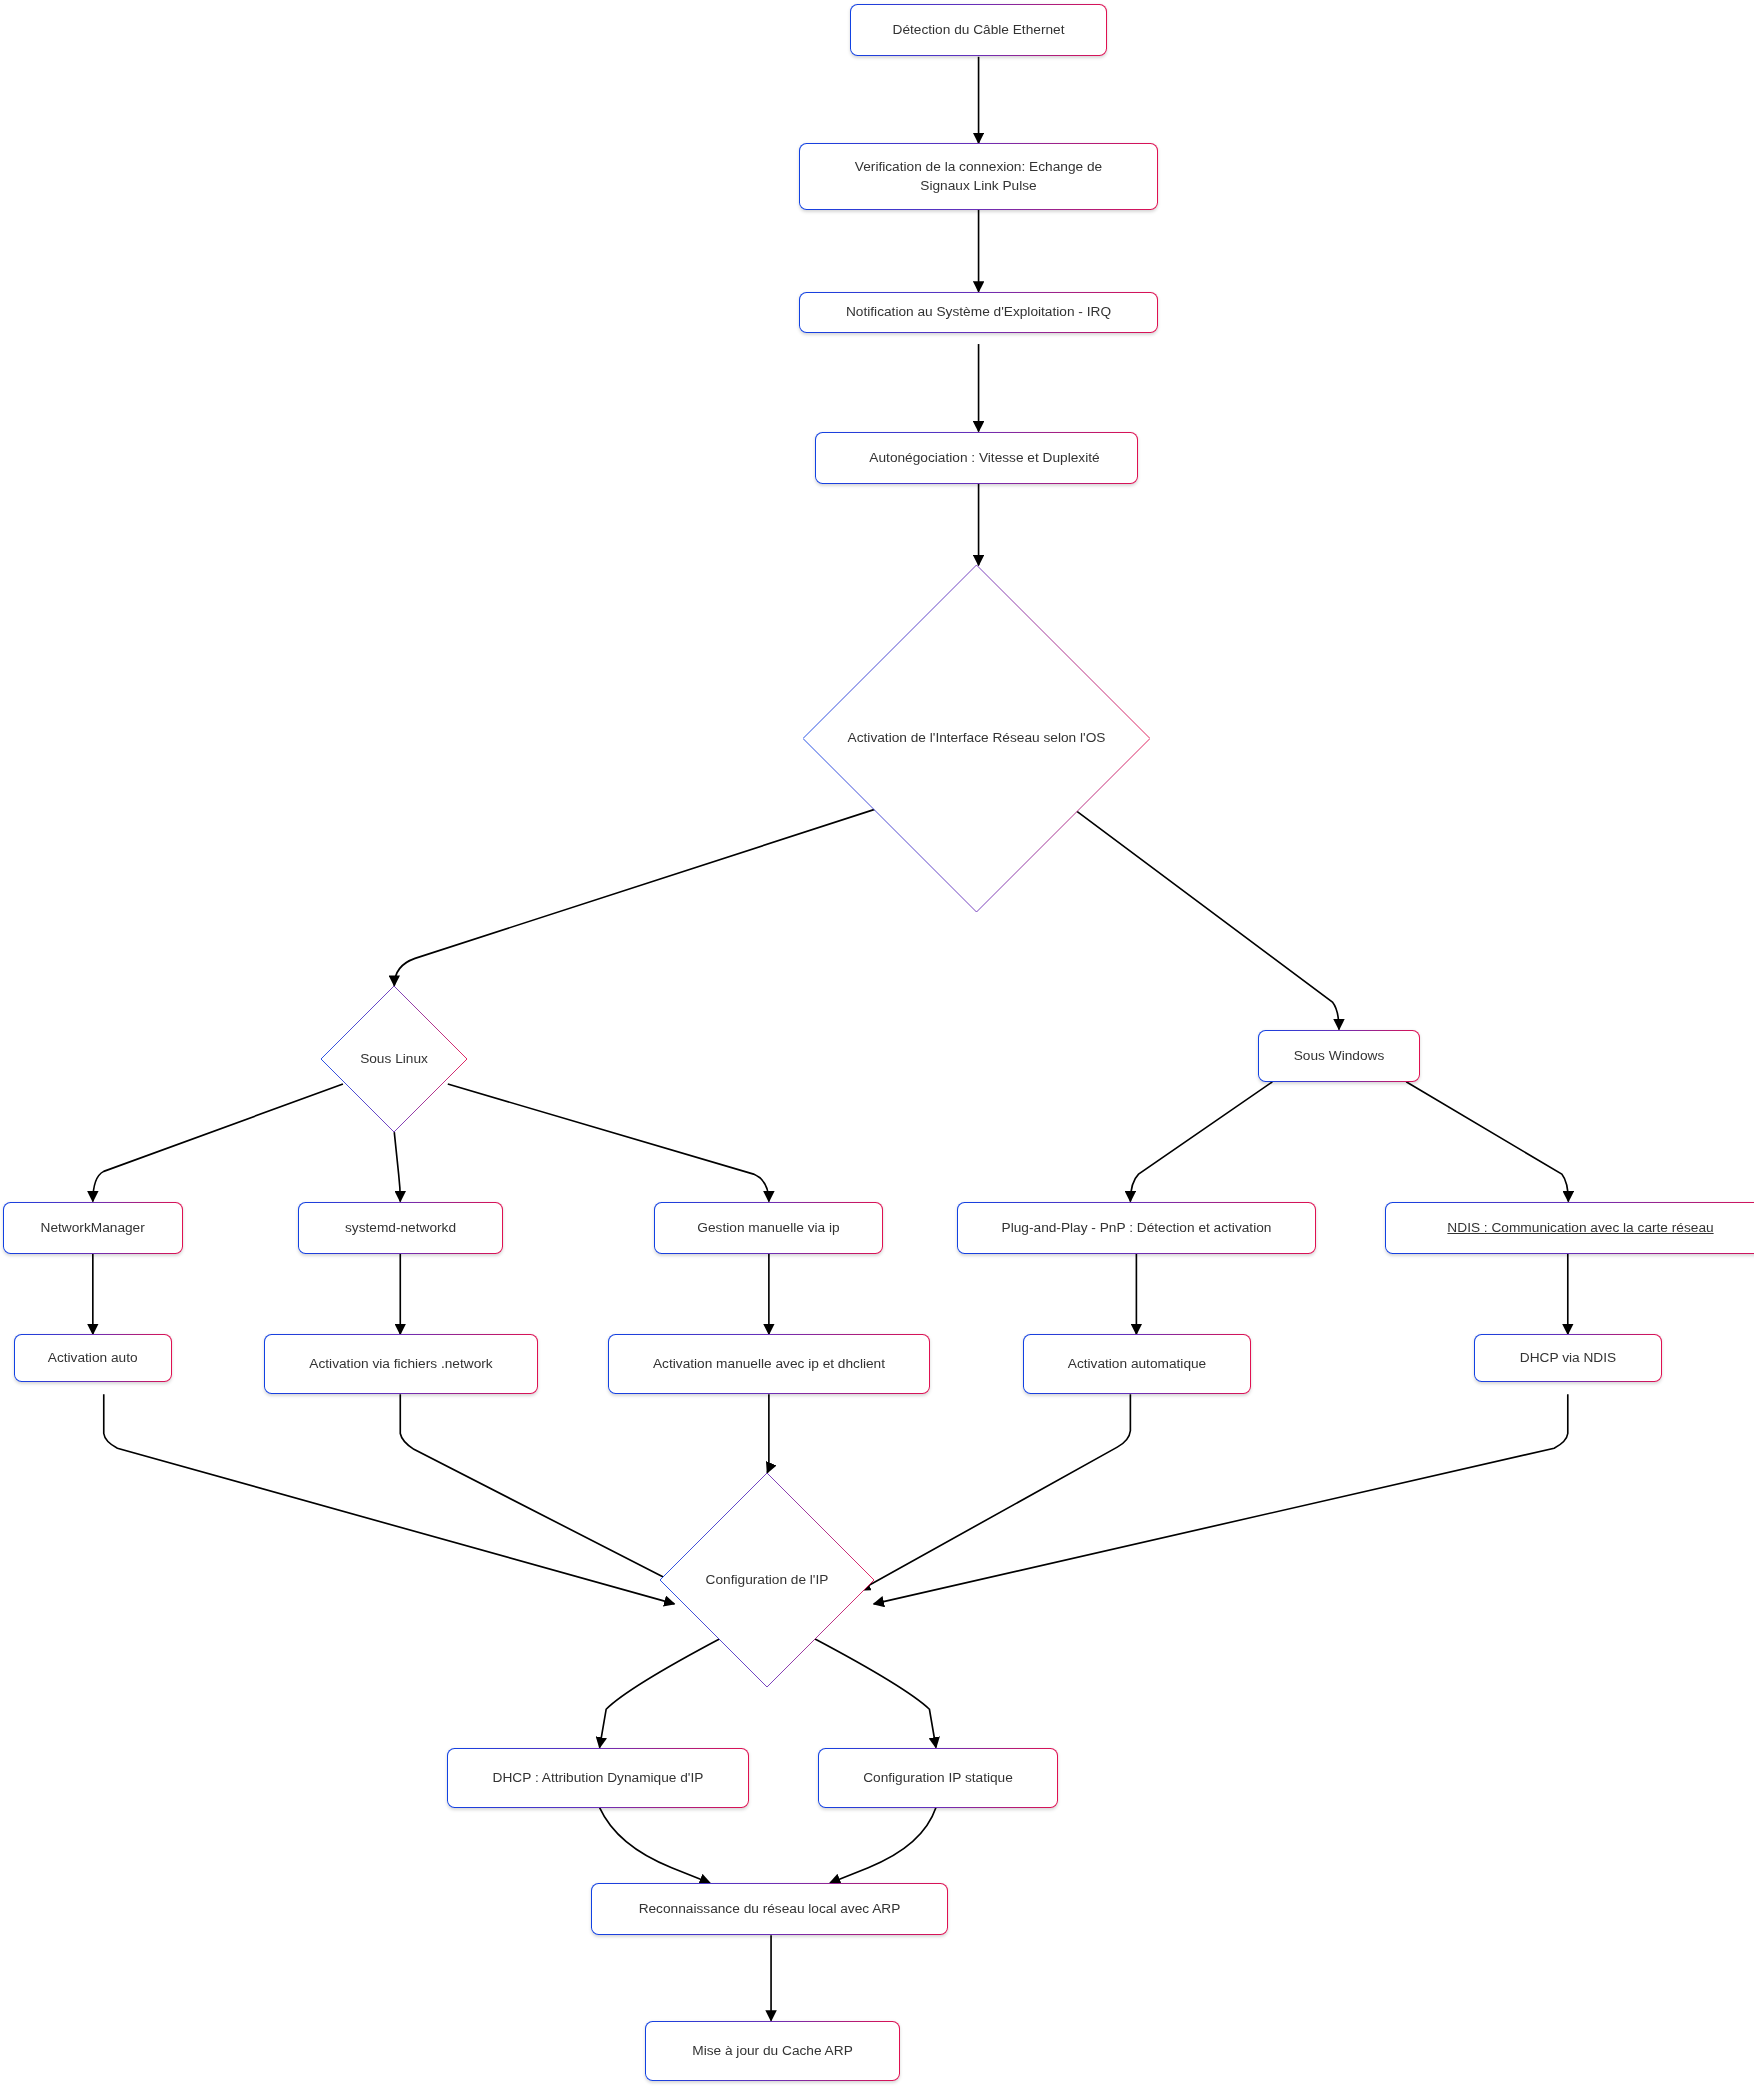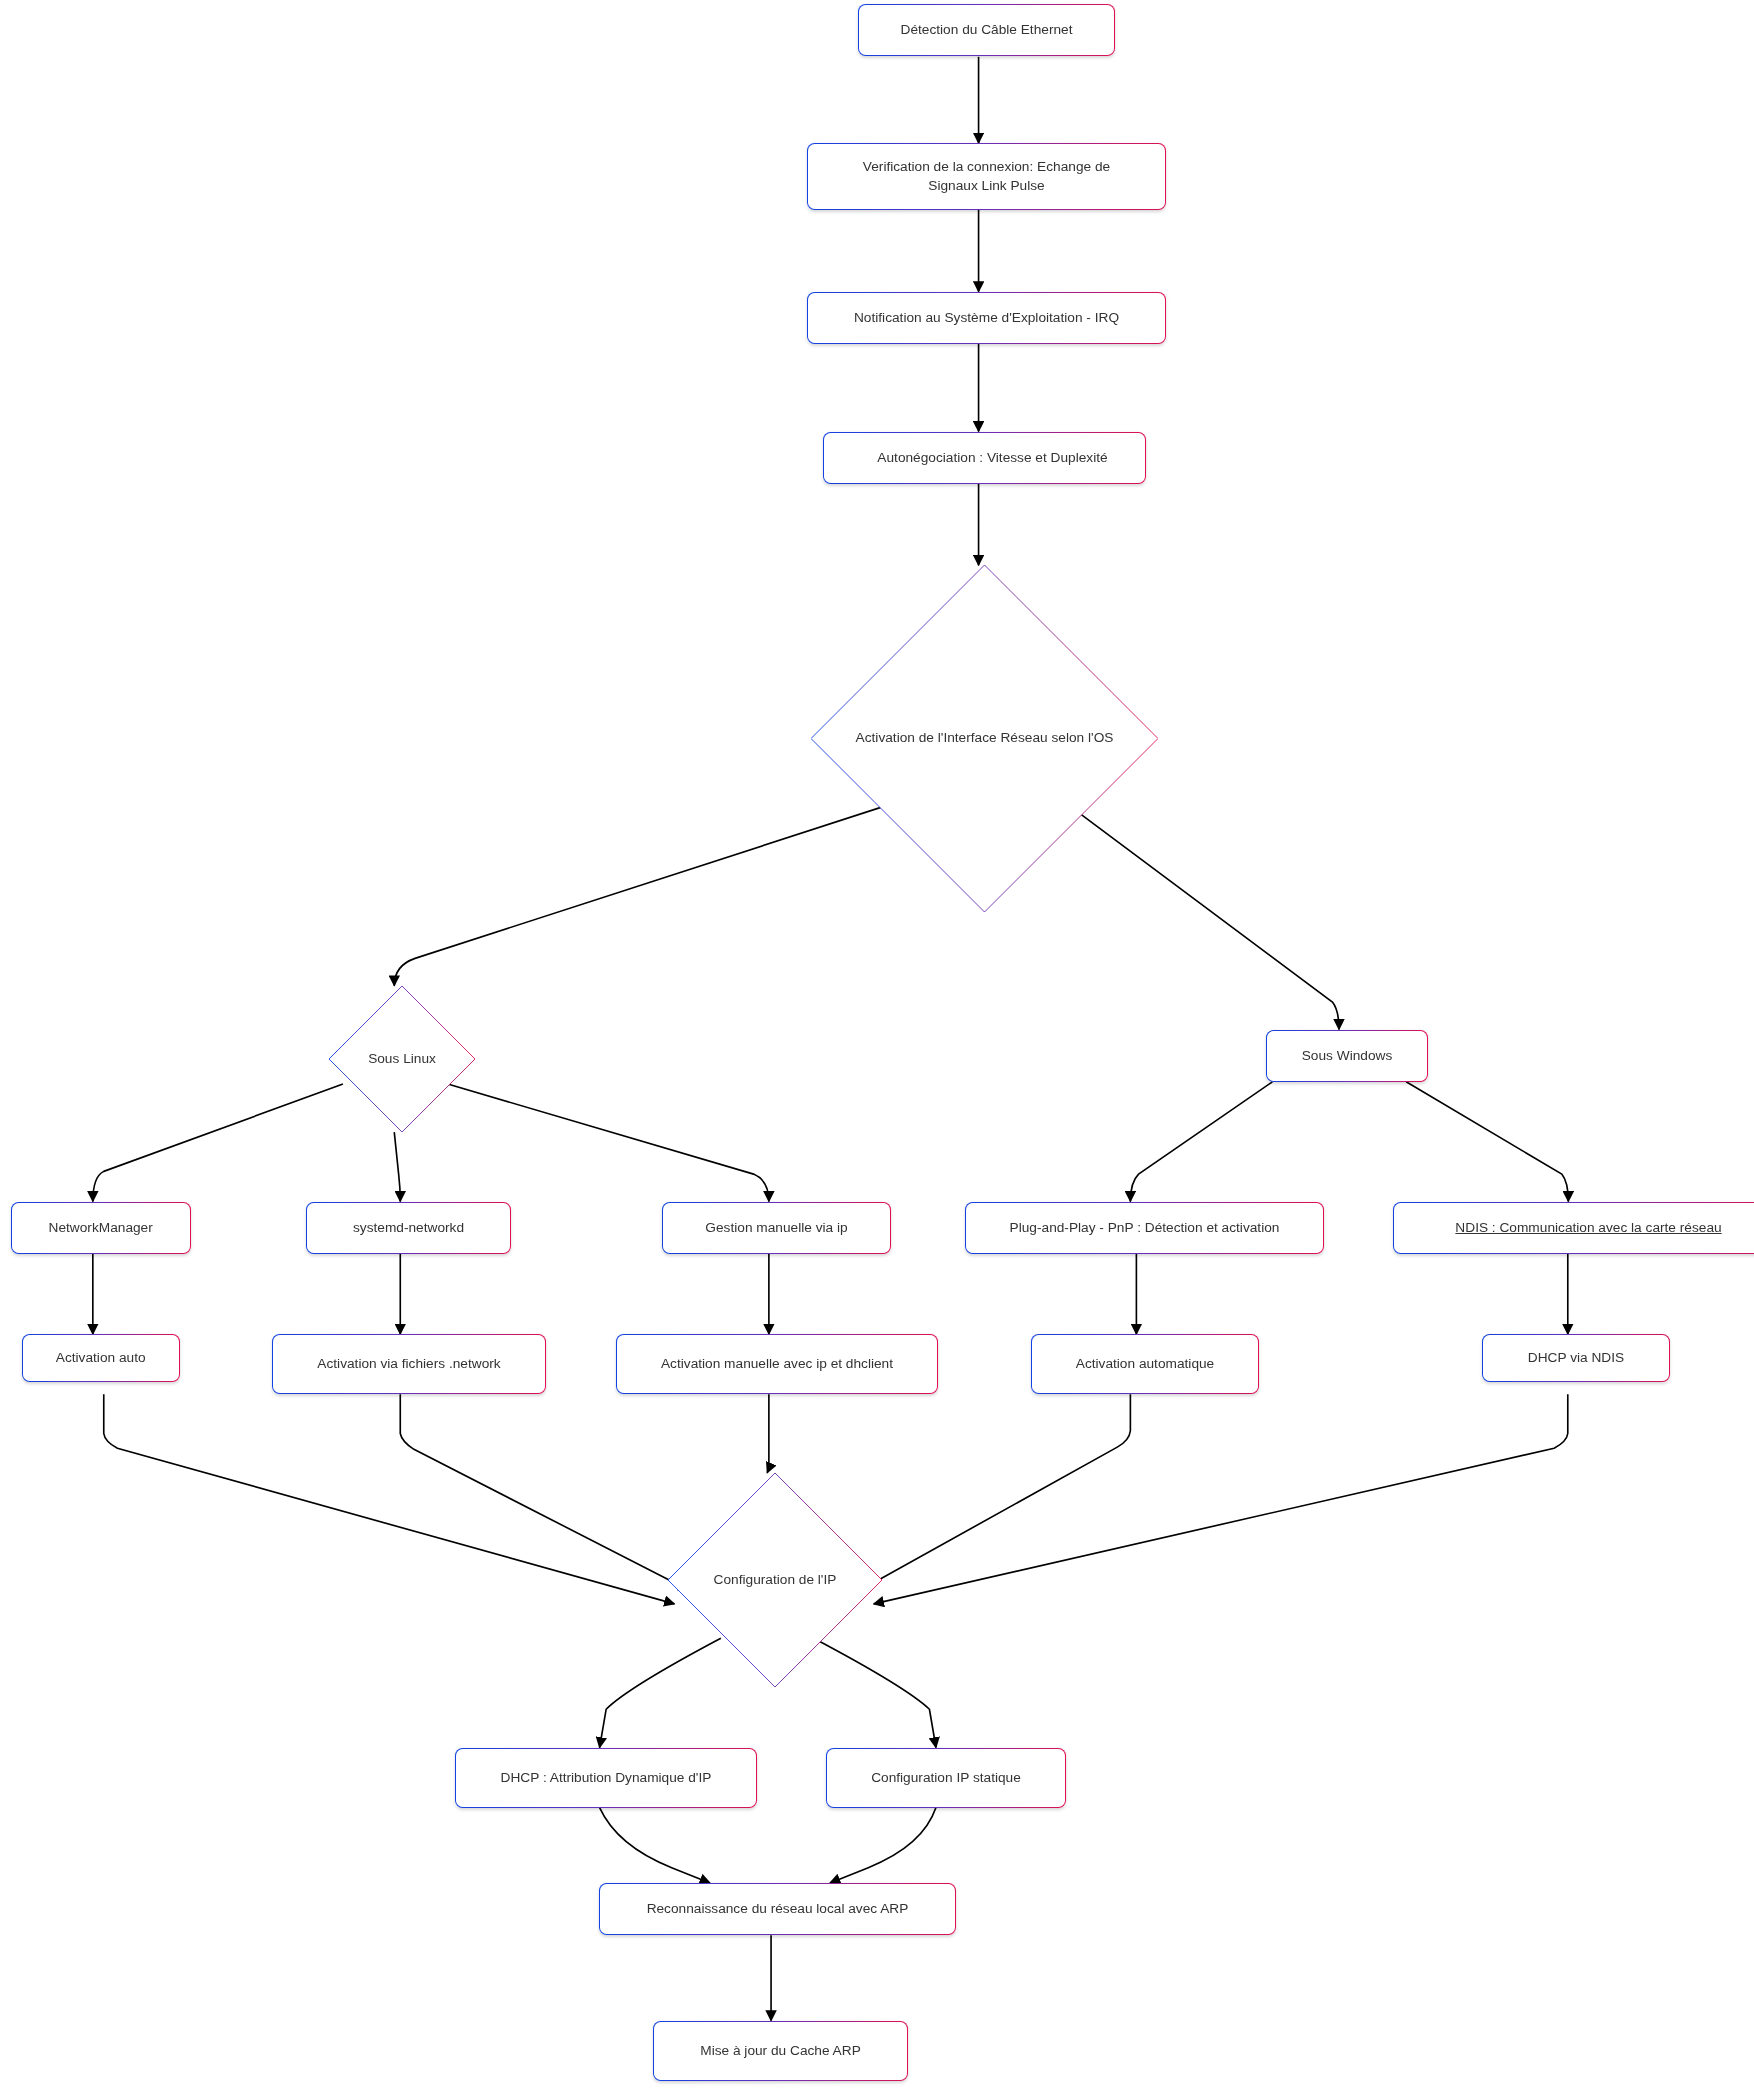--- a/index.html
+++ b/index.html
@@ -26,21 +26,20 @@
     height: 2097px;
     pointer-events: none;
   }
   .node {
     position: absolute;
     box-sizing: border-box;
     display: flex;
     align-items: center;
     justify-content: center;
     text-align: center;
-    margin-left: 8px;
   }
   
   .rect {
     border-radius: 7.6px;
     border: 1.6px solid transparent;
     background:
       linear-gradient(#ffffff, #ffffff) padding-box,
       linear-gradient(90deg, #1142e3 0%, #6a2fb8 50%, #e01050 100%) border-box;
     box-shadow: 0 1.1px 3.3px rgba(0,0,0,0.16);
   }
@@ -118,21 +117,21 @@
   </svg>
 
   <div id="node-layer">
       <div class="node rect" style="left: 850px; top: 4.4px; width: 257px; height: 52px;">
         <span class="label">Détection du Câble Ethernet</span>
       </div>
       <div class="node rect" style="left: 799px; top: 143px; width: 359px; height: 67px;">
         <span class="label">Verification de la connexion: Echange de
 Signaux Link Pulse</span>
       </div>
-      <div class="node rect" style="left: 799px; top: 292px; width: 359px; height: 52px;">
+      <div class="node rect" style="left: 799px; top: 292px; width: 359px; height: 41px;">
         <span class="label">Notification au Système d'Exploitation - IRQ</span>
       </div>
       <div class="node rect" style="left: 815px; top: 432px; width: 323px; height: 52px; padding-left: 16px;">
         <span class="label">Autonégociation : Vitesse et Duplexité</span>
       </div>
       <div class="node diamond" style="left: 803px; top: 565px; width: 347px; height: 347px;">
         <svg class="dshape" viewBox="0 0 100 100" preserveAspectRatio="none">
           <defs>
             <linearGradient id="dg" x1="0" y1="0" x2="1" y2="0">
               <stop offset="0%" stop-color="#1142e3"></stop>

